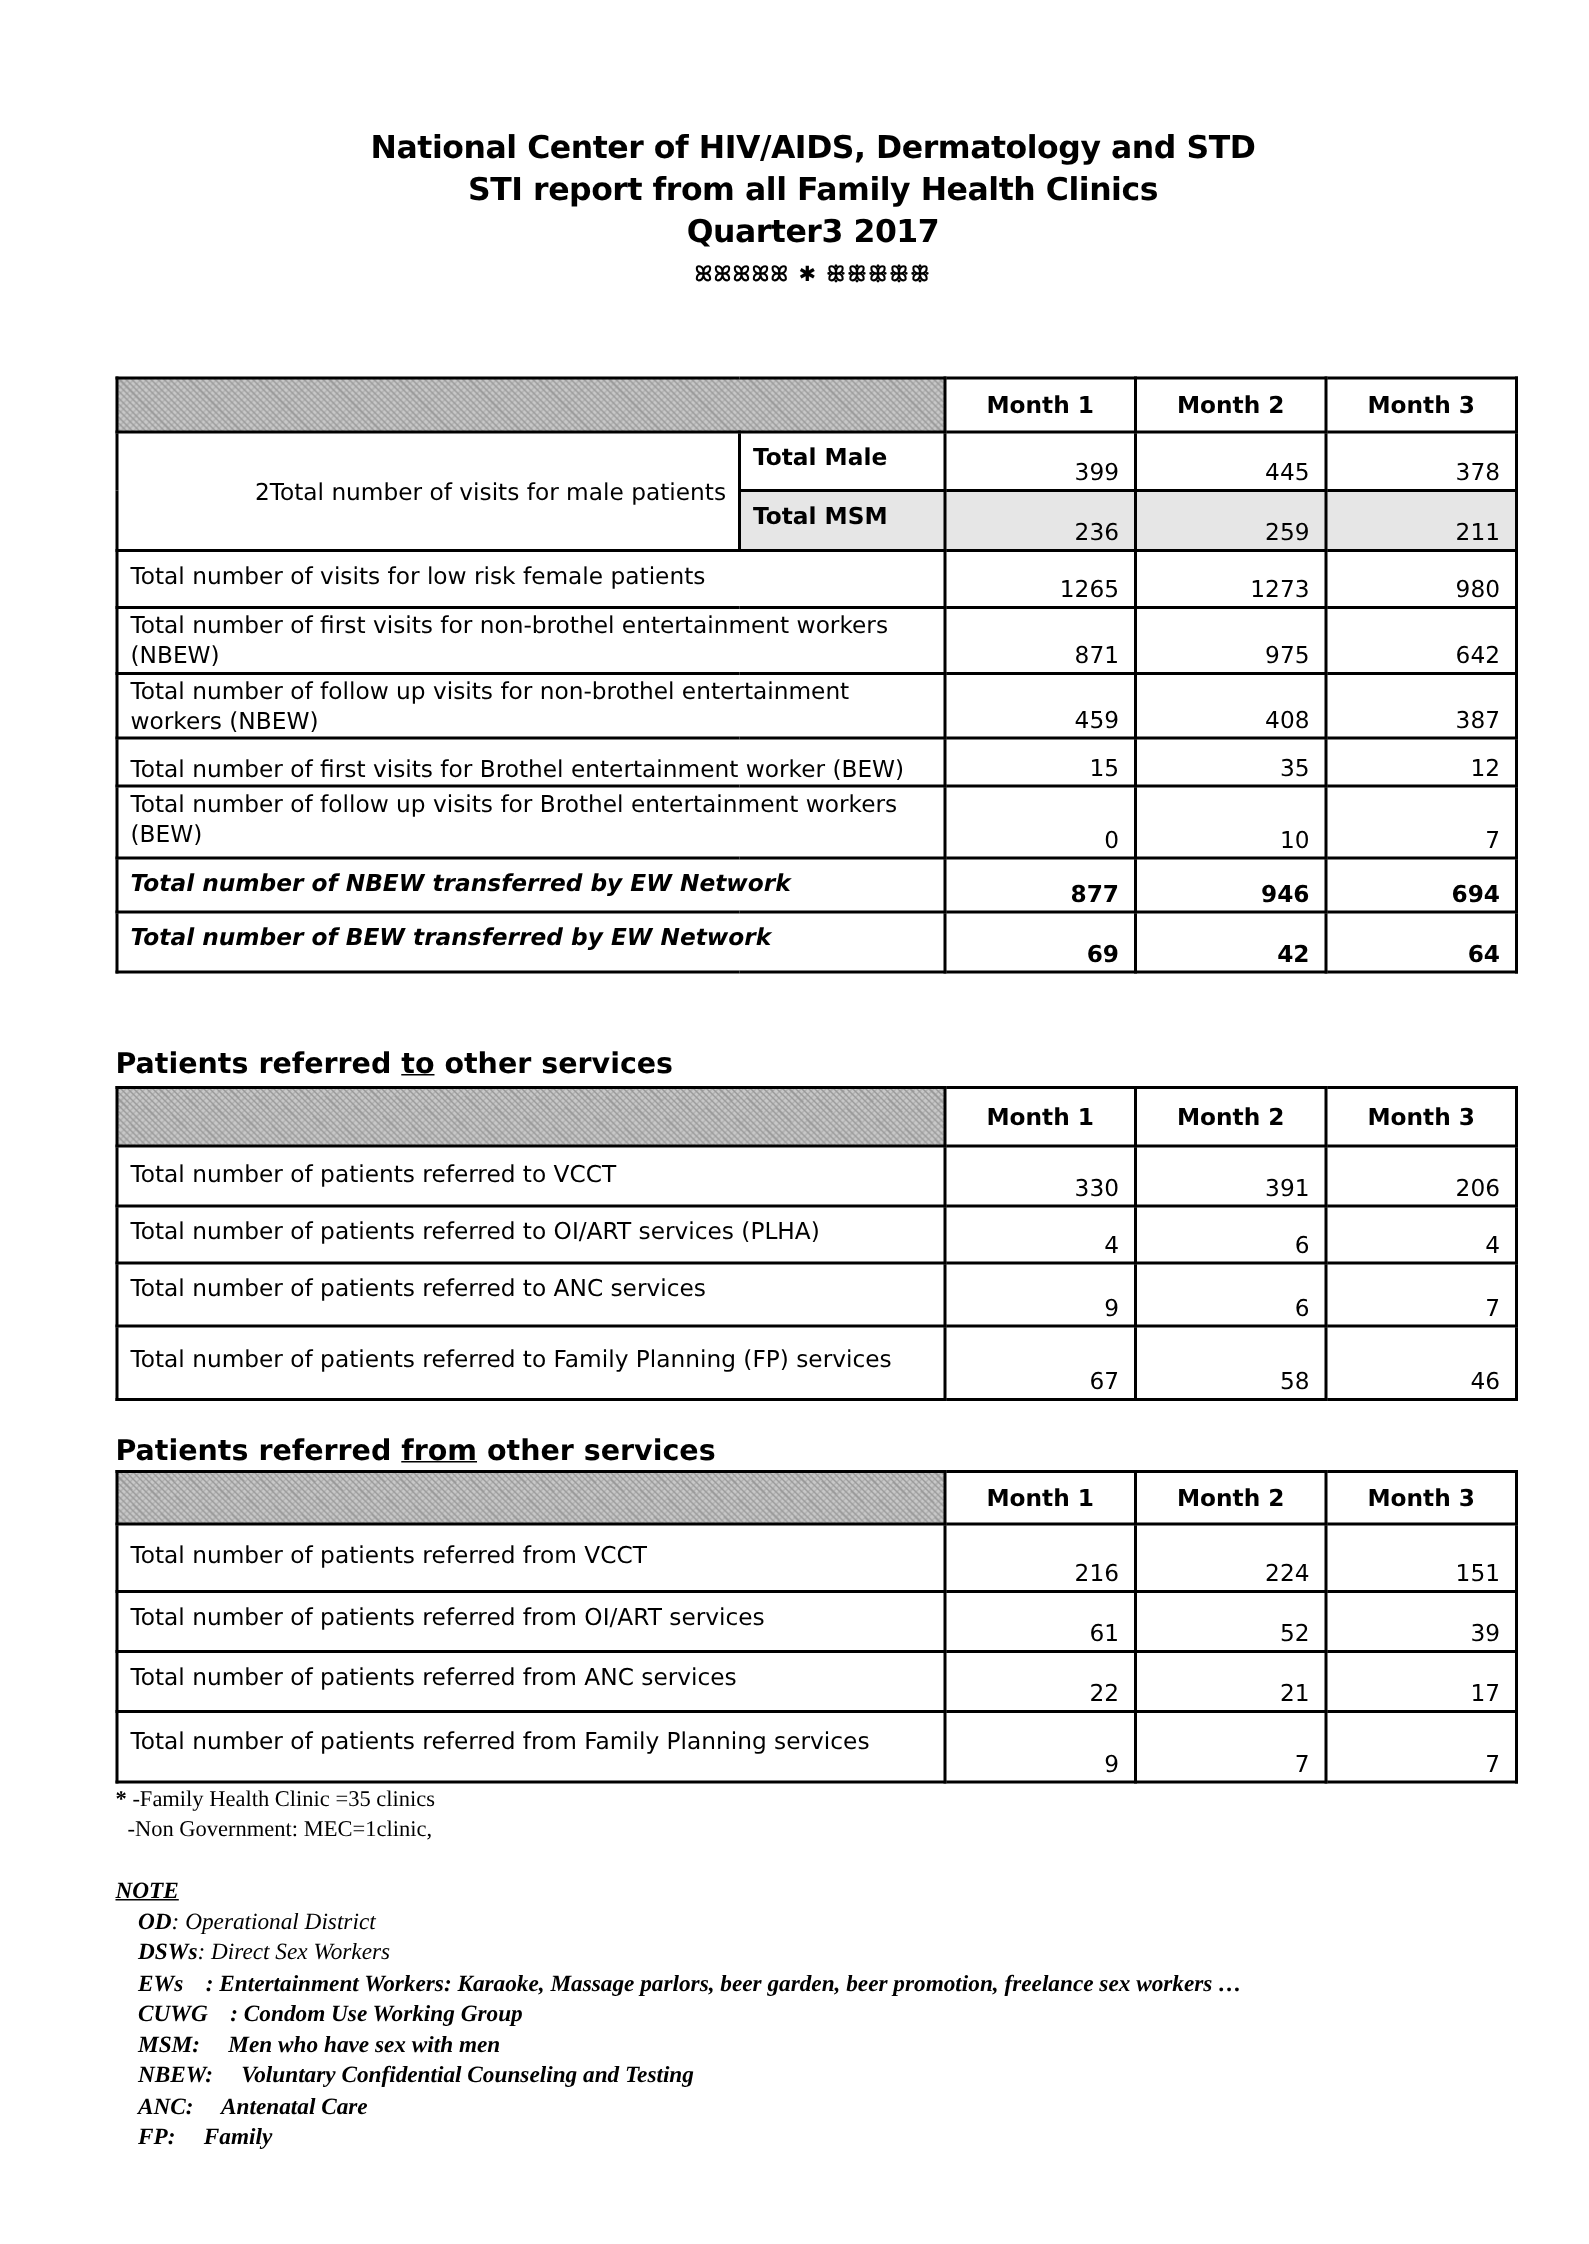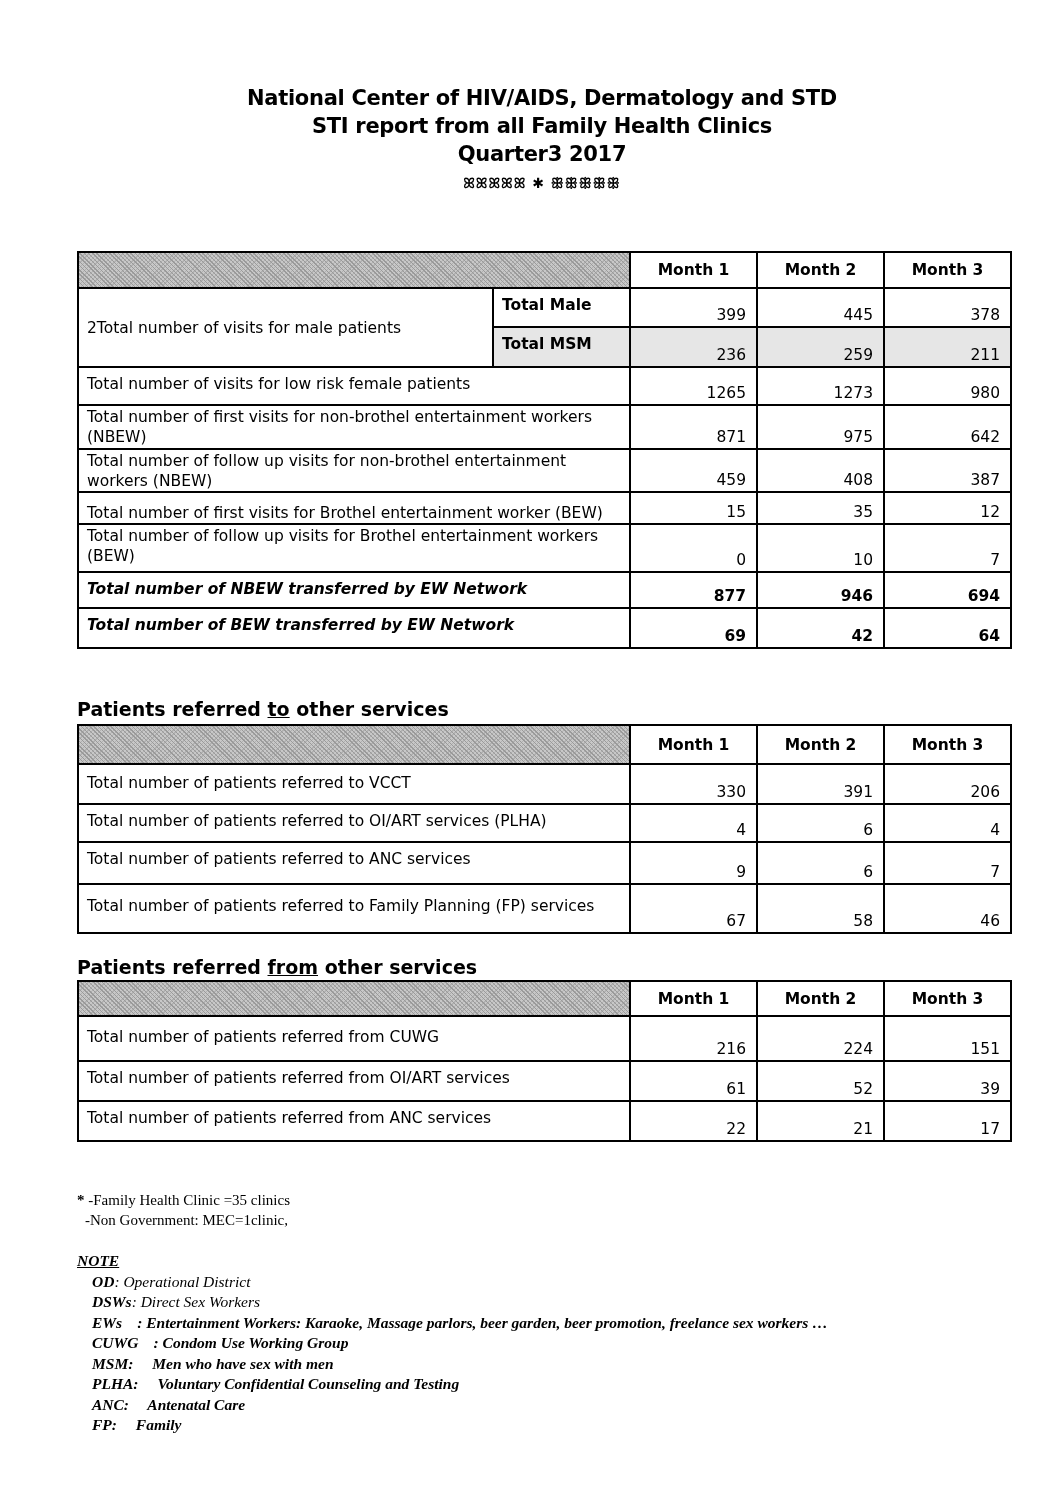--- a/index.html
+++ b/index.html
@@ -7,21 +7,21 @@
   .title-block { position: absolute; left: 0; top: 84px; width: 1084px; text-align: center; }
   .title-line { font-family: "DejaVu Sans", sans-serif; font-weight: bold; font-size: 21px; line-height: 28px; letter-spacing: -0.3px; }
   .ornament { font-size: 14px; line-height: 22px; margin-top: 4px; letter-spacing: 1px; font-weight: bold; }
 
   table.rpt { position: absolute; left: 77px; width: 933px; border-collapse: collapse; table-layout: fixed; }
   table.rpt td { border: 2px solid #000; padding: 0 8px; font-size: 15.5px; vertical-align: top; line-height: 20px; }
   .hatch { background-color: #c8c8c8; background-image: repeating-linear-gradient(45deg, #9a9a9a 0 1px, transparent 1px 3px), repeating-linear-gradient(-45deg, #b0b0b0 0 1px, transparent 1px 3px); }
   .mh { font-weight: bold; text-align: center; vertical-align: middle !important; margin-top: 14px; }
   td.num { text-align: right; vertical-align: bottom !important; padding-right: 10px !important; padding-bottom: 1px !important; font-size: 17px; }
   td.lbl { padding-top: 6px !important; }
-  td.mid { vertical-align: middle !important; }
+  td.mid { vertical-align: middle !important; text-align: right; }
   .sub { font-weight: bold; font-size: 16px; }
   .shade { background: #e6e6e6; }
   .bi { font-weight: bold; font-style: italic; }
   td.bnum { font-weight: bold; }
 
   .section-title { position: absolute; left: 77px; font-weight: bold; font-size: 19px; }
   .section-title u { text-decoration: underline; }
 
   .footnote { position: absolute; left: 77px; top: 1190px; font-family: "Liberation Serif", serif; font-size: 15px; line-height: 20px; }
   .notes { position: absolute; left: 77px; top: 1251px; font-family: "Liberation Serif", serif; font-style: italic; font-size: 15.5px; line-height: 20.5px; }
@@ -164,48 +164,54 @@
       <col style="width:127px">
   </colgroup>
   <tbody>
       <tr style="height:35px">
     <td class="hatch"></td>
     <td class="mh">Month 1</td>
     <td class="mh">Month 2</td>
     <td class="mh">Month 3</td>
   </tr>
   <tr style="height:45px">
-    <td class="lbl" style="padding-top:10px !important">Total number of patients referred from CUWG</td>
+    <td class="lbl" style="padding-top:10px !important">Total number of patients referred from VCCT</td>
     <td class="num">216</td>
     <td class="num">224</td>
     <td class="num">151</td>
   </tr>
   <tr style="height:40px">
     <td class="lbl">Total number of patients referred from OI/ART services</td>
     <td class="num">61</td>
     <td class="num">52</td>
     <td class="num">39</td>
   </tr>
   <tr style="height:40px">
     <td class="lbl">Total number of patients referred from ANC services</td>
     <td class="num">22</td>
     <td class="num">21</td>
     <td class="num">17</td>
+  </tr>
+  <tr style="height:47px">
+    <td class="lbl" style="padding-top:9px !important">Total number of patients referred from Family Planning services</td>
+    <td class="num">9</td>
+    <td class="num">7</td>
+    <td class="num">7</td>
   </tr>
 </tbody>
   </table>
 
 <div class="footnote">
   <div><b>*</b><span> -Family Health Clinic =35 clinics</span></div>
   <div style="padding-left:8px">-Non Government: MEC=1clinic,</div>
 </div>
 
 <div class="notes">
   <div class="nh">NOTE</div>
   <div><b>OD</b><span>: Operational District</span></div>
   <div><b>DSWs</b><span>: Direct Sex Workers</span></div>
   <div><b>EWs</b><b>: Entertainment Workers: Karaoke, Massage parlors, beer garden, beer promotion, freelance sex workers …</b></div>
   <div><b>CUWG</b><b>: Condom Use Working Group</b></div>
   <div><b>MSM:</b><b> Men who have sex with men</b></div>
-  <div><b>PLHA:</b><b> Voluntary Confidential Counseling and Testing</b></div>
+  <div><b>NBEW:</b><b> Voluntary Confidential Counseling and Testing</b></div>
   <div><b>ANC:</b><b> Antenatal Care</b></div>
   <div><b>FP:</b><b> Family</b></div>
 </div>
 
 </body></html>

